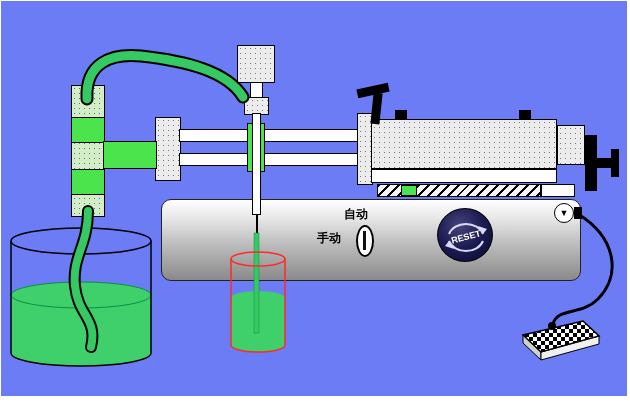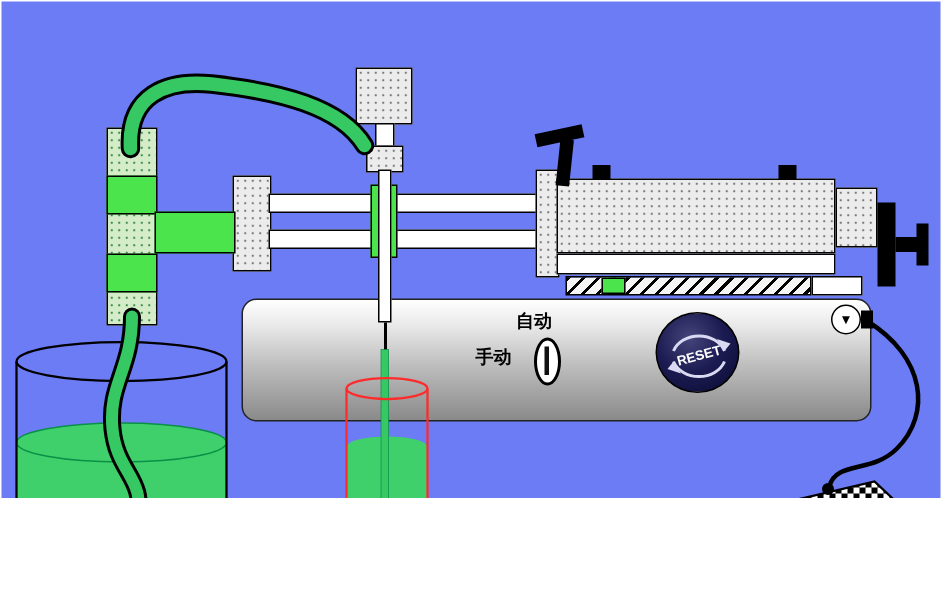--- a/index.html
+++ b/index.html
@@ -1,17 +1,17 @@
 <!DOCTYPE html>
 <html><head>
 <meta charset="utf-8">
 <style>
   html,body{margin:0;padding:0;background:#fff;font-family:"Liberation Sans",sans-serif;}
   #frame{position:relative;width:630px;height:402px;background:#fff;overflow:hidden;}
-  #stage{position:absolute;left:1px;top:1px;width:626px;height:331px;background:#6B7CF5;overflow:hidden;}
+  #stage{position:absolute;left:1px;top:1px;width:626px;height:395px;background:#6B7CF5;overflow:hidden;}
   .abs{position:absolute;box-sizing:border-box;}
   .speckle{background-color:#ececec;background-image:radial-gradient(#777 0.8px,transparent 1px);background-size:5px 5px;border:1px solid #000;}
   .speckle-green{background-color:#d4edc8;background-image:radial-gradient(#3a8a4a 0.8px,transparent 1px);background-size:5px 5px;border:1px solid #000;}
   .whitebar{background:#fff;border:1px solid #000;}
   .greenblock{background:#4CE44C;border:1px solid #000;}
   .blackpart{background:#000;}
   .hatch{background:repeating-linear-gradient(135deg,#000 0 2px,#f5f5f5 2px 7px);border:1px solid #000;}
   .machine-base{background:linear-gradient(#ffffff 0%,#e8e8e8 22%,#bdbdbd 55%,#8a8a8a 100%);border:1px solid #222;border-radius:10px;}
   .cn-label{font-size:12px;font-weight:bold;color:#000;line-height:14px;}
   .knob{border-radius:50%;background:radial-gradient(circle at 40% 32%,#45457c 0%,#1b1b52 48%,#0a0a30 100%);border:1px solid #000;}

